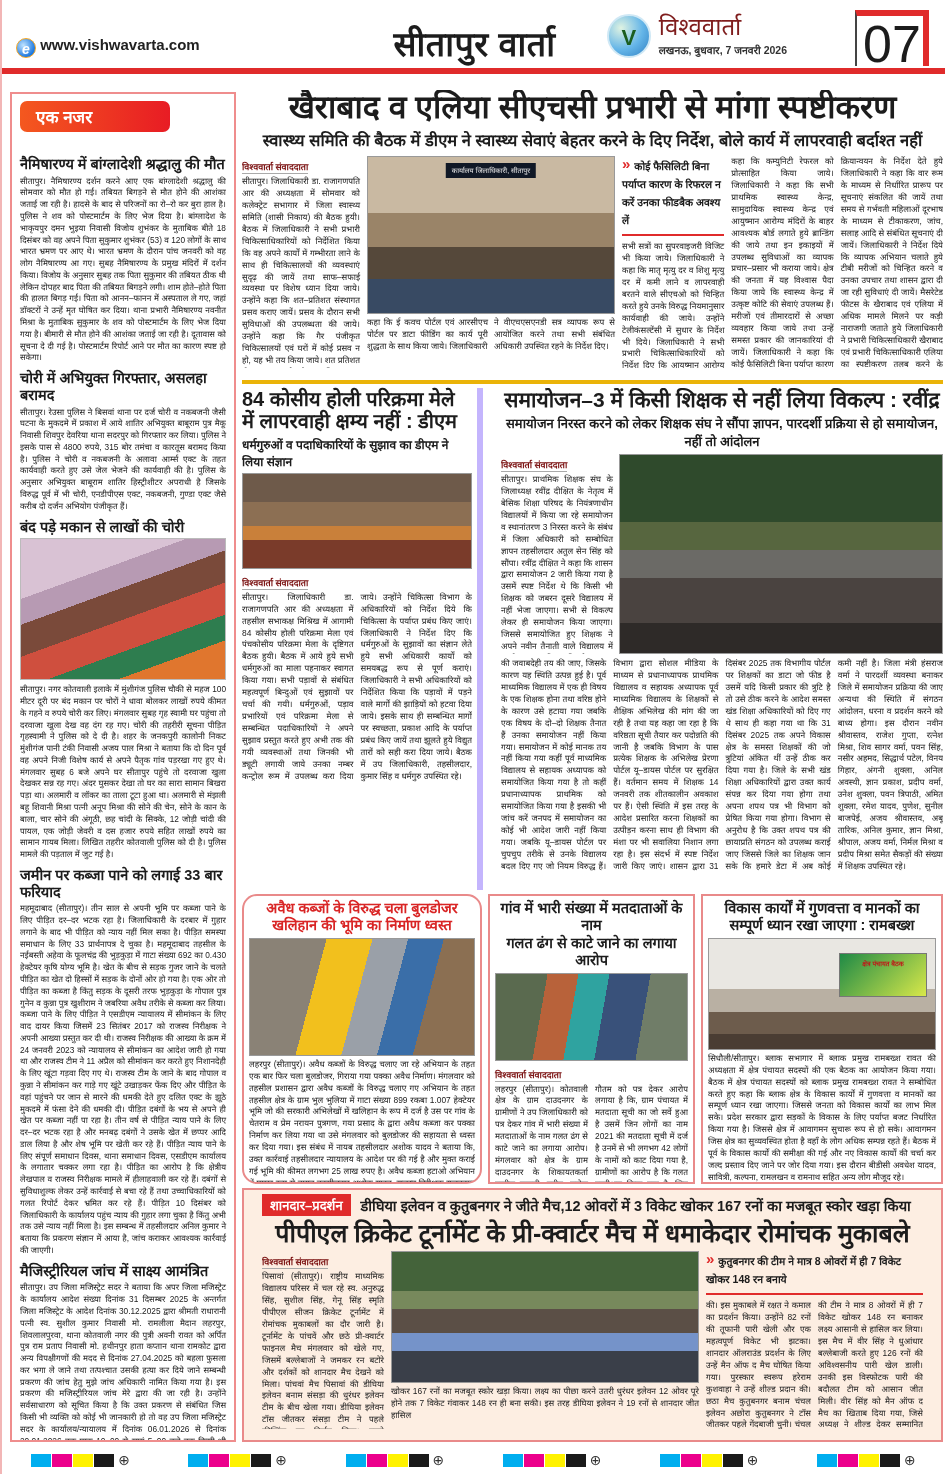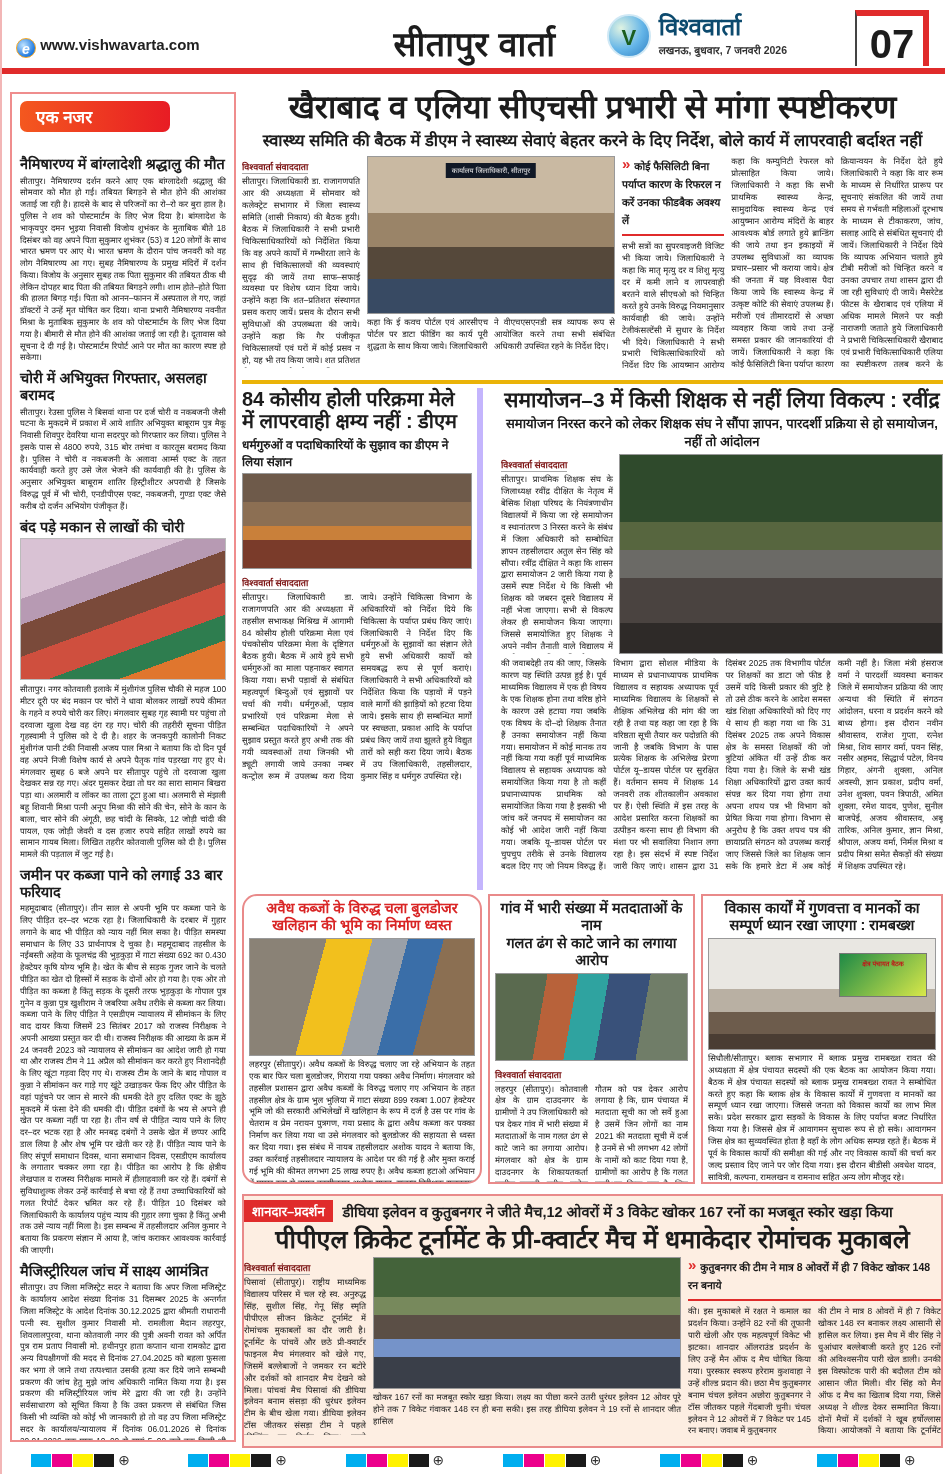--- a/index.html
+++ b/index.html
@@ -7,23 +7,23 @@
   .page { width:945px; height:1474px; background:#fff; position:relative; margin:0 auto;
           border-left:2px solid #f2b6b6; overflow:hidden; color:#1c1c1c; }
 
   
   .hd { position:absolute; left:0; top:0; width:945px; height:74px; border-bottom:6px solid #e02b2b; }
   .hd-site { position:absolute; left:14px; bottom:10px; font-weight:bold; font-size:15px; color:#222; }
   .e-logo { display:inline-block; width:20px; height:20px; border-radius:50%; background:radial-gradient(circle at 35% 35%,#bfe3ff,#1f7ae0 70%); color:#fff; font-style:italic; font-weight:bold; text-align:center; line-height:20px; font-size:14px; vertical-align:-4px; border:1px solid #f5a623; }
   .hd-title { position:absolute; left:0; right:0; top:20px; text-align:center; font-size:34px; font-weight:bold; letter-spacing:.5px; }
   .mast { position:absolute; right:160px; top:14px; display:flex; gap:8px; align-items:center; }
   .globe { width:44px; height:44px; border-radius:50%; background:radial-gradient(circle at 30% 30%,#dff3e2,#64b5e8 55%,#2e7fc2); color:#1b5e20; font-weight:bold; font-size:22px; text-align:center; line-height:44px; border:2px solid #cfe8f5; }
-  .mast-title { font-size:24px; font-weight:bold; color:#0c4a6e; line-height:1; }
+  .mast-title { font-size:24px; font-weight:normal; color:#7f1d1d; line-height:1; }
   .mast-date { font-size:10.5px; font-weight:bold; color:#333; margin-top:4px; }
-  .pageno { position:absolute; right:18px; top:10px; width:74px; height:56px; font-size:40px; font-weight:bold; text-align:center; line-height:56px; border-top:6px solid #e02b2b; border-right:6px solid #e02b2b; border-left:2px solid #444; padding-left:4px; }
+  .pageno { position:absolute; right:18px; top:10px; width:74px; height:56px; font-size:52px; font-weight:normal; text-align:center; line-height:56px; border-top:6px solid #e02b2b; border-right:6px solid #e02b2b; border-left:2px solid #444; padding-left:4px; }
 
   
   .sidebar { position:absolute; left:8px; top:92px; width:226px; height:1350px; border:2px solid #ef8d8d; padding:7px 8px; overflow:hidden; }
   .eknajar { width:150px; background:linear-gradient(90deg,#f4581f,#e81c24); color:#fff; font-size:17px; font-weight:bold; padding:4px 16px; border-radius:7px; margin-bottom:24px; }
   .sb-h { font-size:14.5px; font-weight:bold; margin:6px 0 3px; line-height:1.15; }
   .sb-b { font-size:8.3px; line-height:1.42; text-align:justify; color:#222; }
   .sb-photo { width:100%; height:142px; margin:3px 0 4px; background:
       linear-gradient(160deg,#d9c2d4 0 28%,#b79ab3 28% 40%,#7a4a3a 40% 55%,#cf4f3e 55% 70%,#2e7d4f 70% 82%,#e0762e 82%);
       border:1px solid #bbb; }
 
@@ -77,21 +77,21 @@
   .dozer-photo { height:118px; background:
       linear-gradient(105deg,#8a8276 0 30%,#f2c01d 30% 48%,#9aa0a8 48% 62%,#3a6ea8 62% 76%,#8b6f52 76%); border:1px solid #999; margin-bottom:3px; }
   .voters-photo { height:88px; background:
       linear-gradient(100deg,#5a6a4f 0 25%,#b8623a 25% 40%,#2fa3a0 40% 55%,#39517a 55% 75%,#707d68 75%); border:1px solid #999; margin-bottom:3px; }
   .voters-cols { column-count:2; column-gap:7px; height:150px; overflow:hidden; }
   .block-photo { height:112px; position:relative; background:
       linear-gradient(180deg,#e9e7e2 0 45%,#b9b0a3 45% 66%,#6d5c4c 66% 86%,#4a3d33 86%); border:1px solid #999; margin-bottom:3px; }
   .block-banner { position:absolute; right:8px; top:14px; width:88px; height:44px; background:linear-gradient(135deg,#1f8a46,#d8e84a); border:1px solid #777; color:#c01818; font-size:6.5px; font-weight:bold; text-align:center; padding-top:6px; line-height:1.3; }
 
   
-  .cricket { height:254px; margin-top:10px; border:2px solid #e98a8a; background:#fdeee2; padding:4px 0; overflow:hidden; }
+  .cricket { height:254px; margin-top:4px; border:2px solid #e98a8a; background:#fdeee2; padding:4px 18px; overflow:hidden; }
   .strip { display:flex; align-items:center; gap:10px; }
   .badge { background:#e02b2b; color:#fff; font-size:13px; font-weight:bold; padding:2px 8px; flex:none; }
   .strip-h { font-size:14.5px; font-weight:bold; }
   .cricket h2 { font-size:25px; font-weight:bold; text-align:center; margin:4px 0 5px; line-height:1.05; }
   .ck-row { display:flex; gap:7px; height:178px; overflow:hidden; }
   .ck-c1 { width:122px; flex:none; }
   .ck-photo-wrap { width:308px; flex:none; }
   .ck-photo { height:132px; background:
       linear-gradient(180deg,#44633a 0 30%,#77895c 30% 44%,#5b4f46 44% 62%,#7593c9 62% 76%,#3a3f49 76%); border:1px solid #999; }
   .ck-cap { margin-top:3px; }

